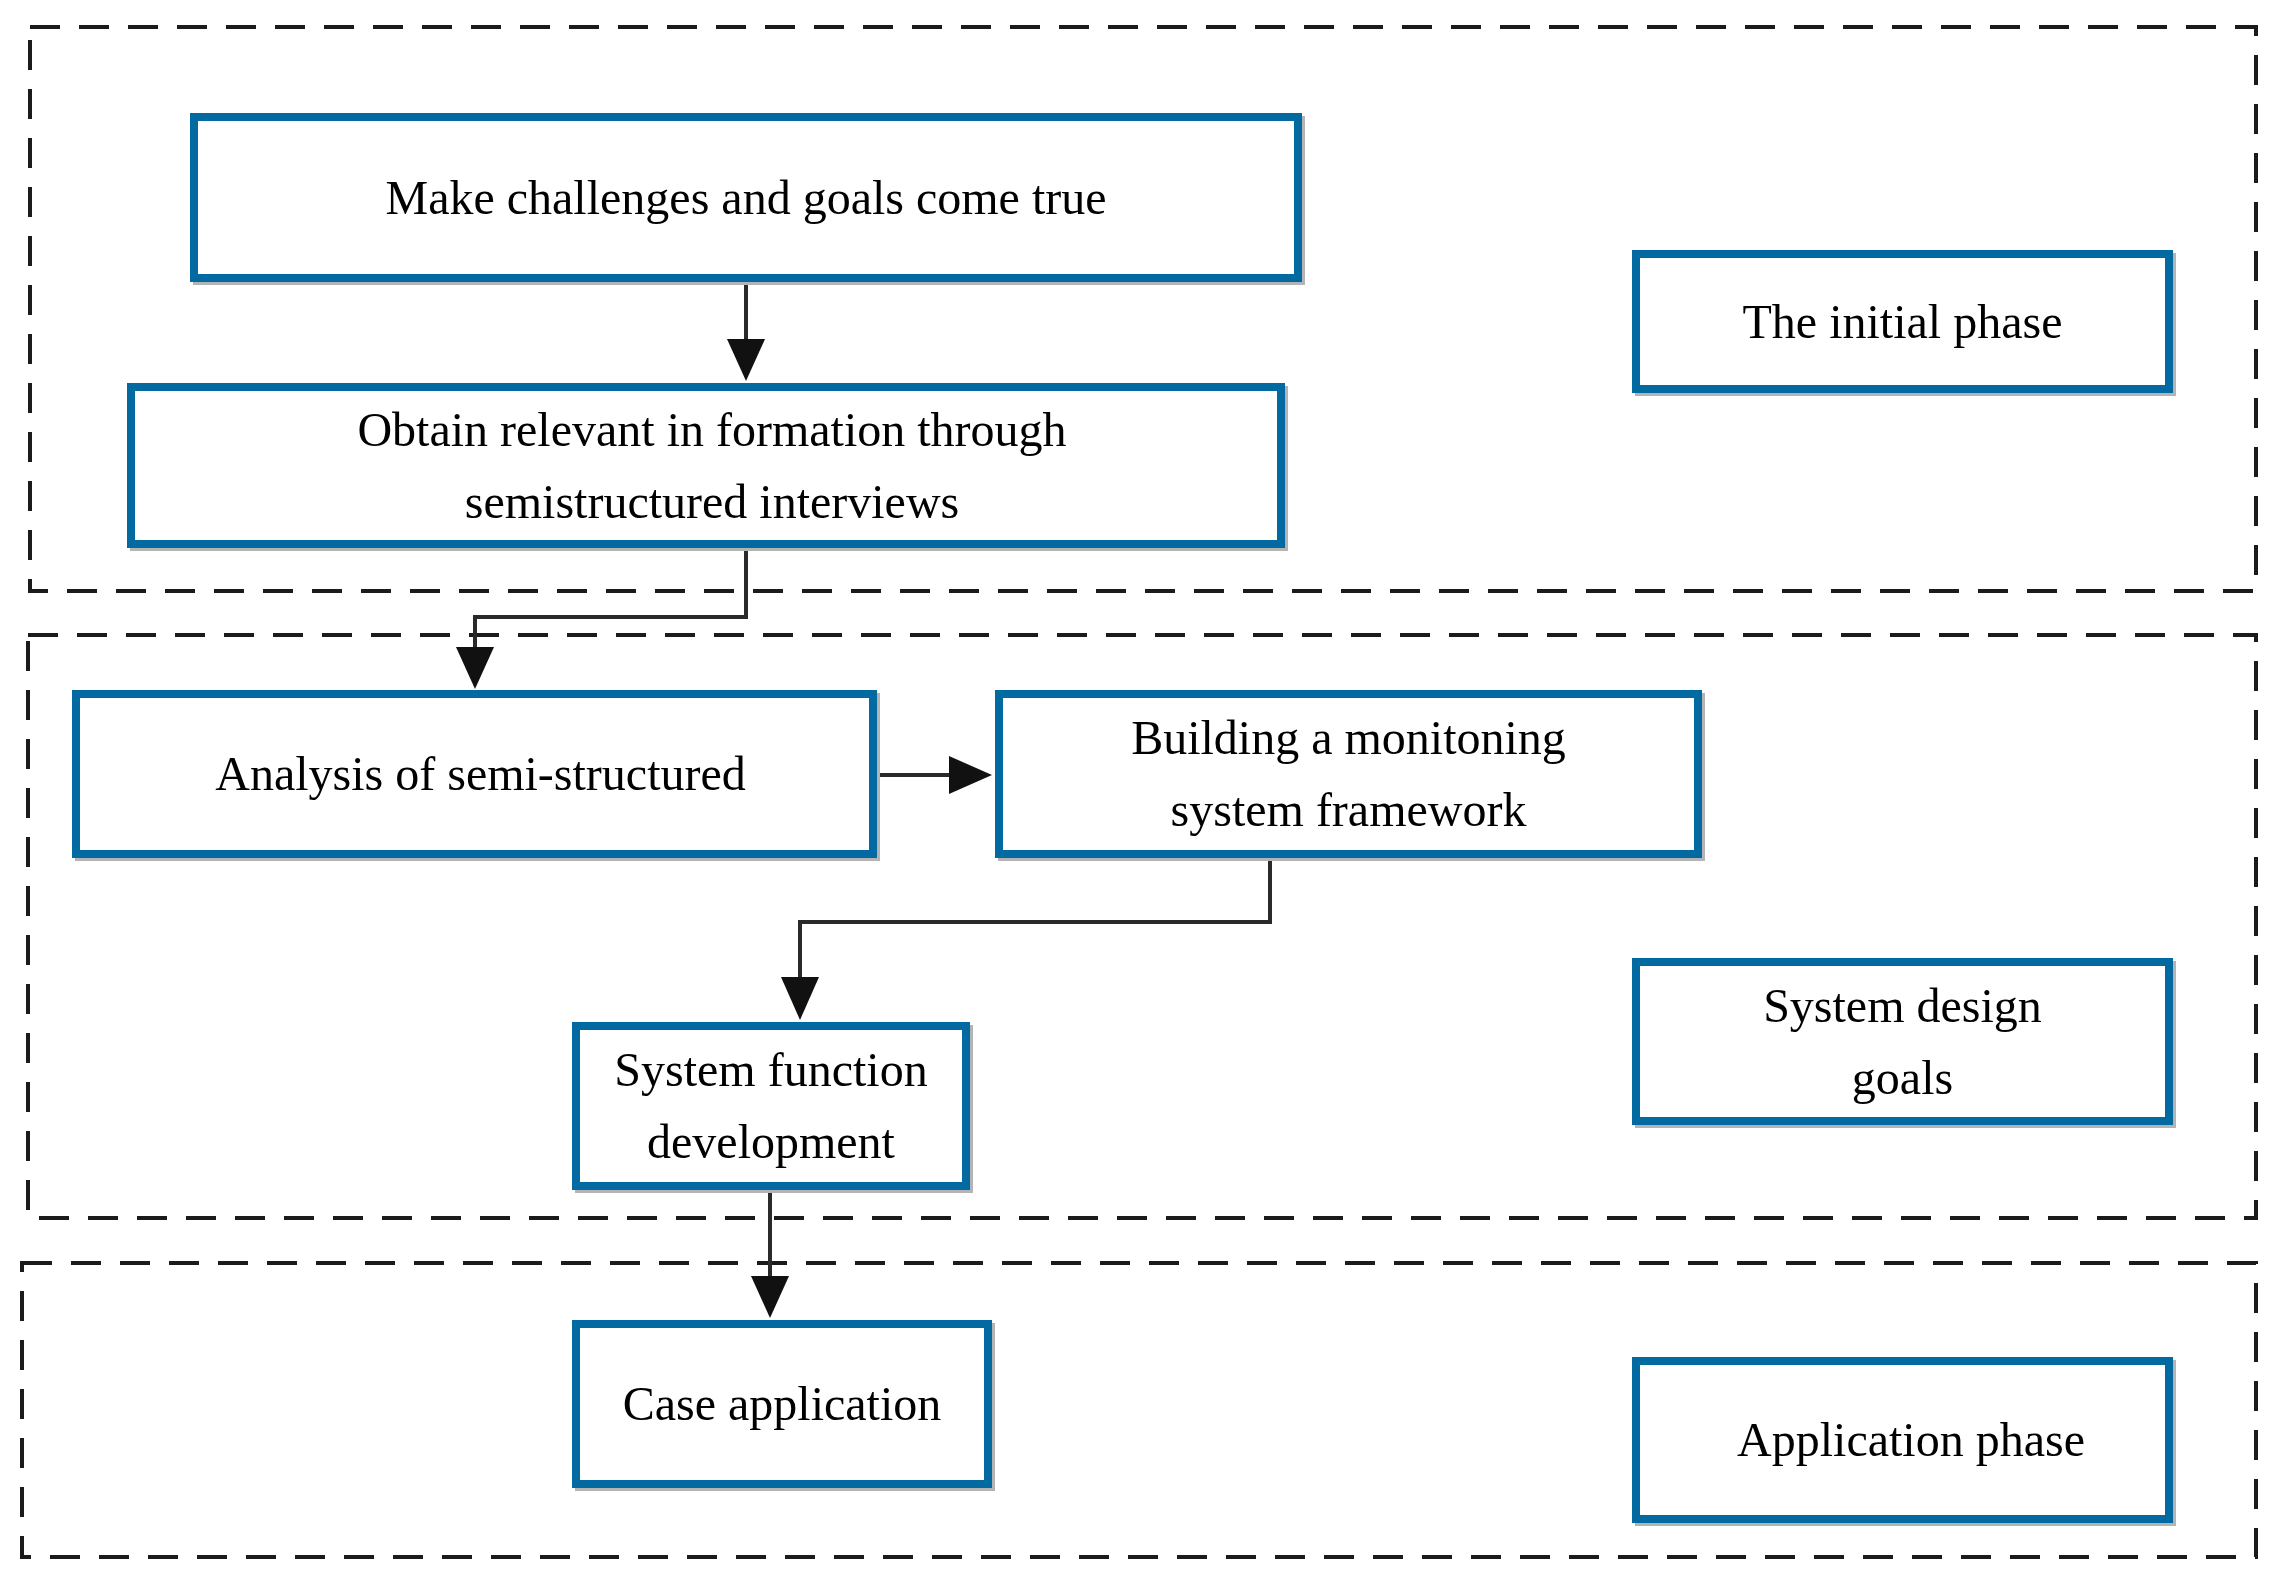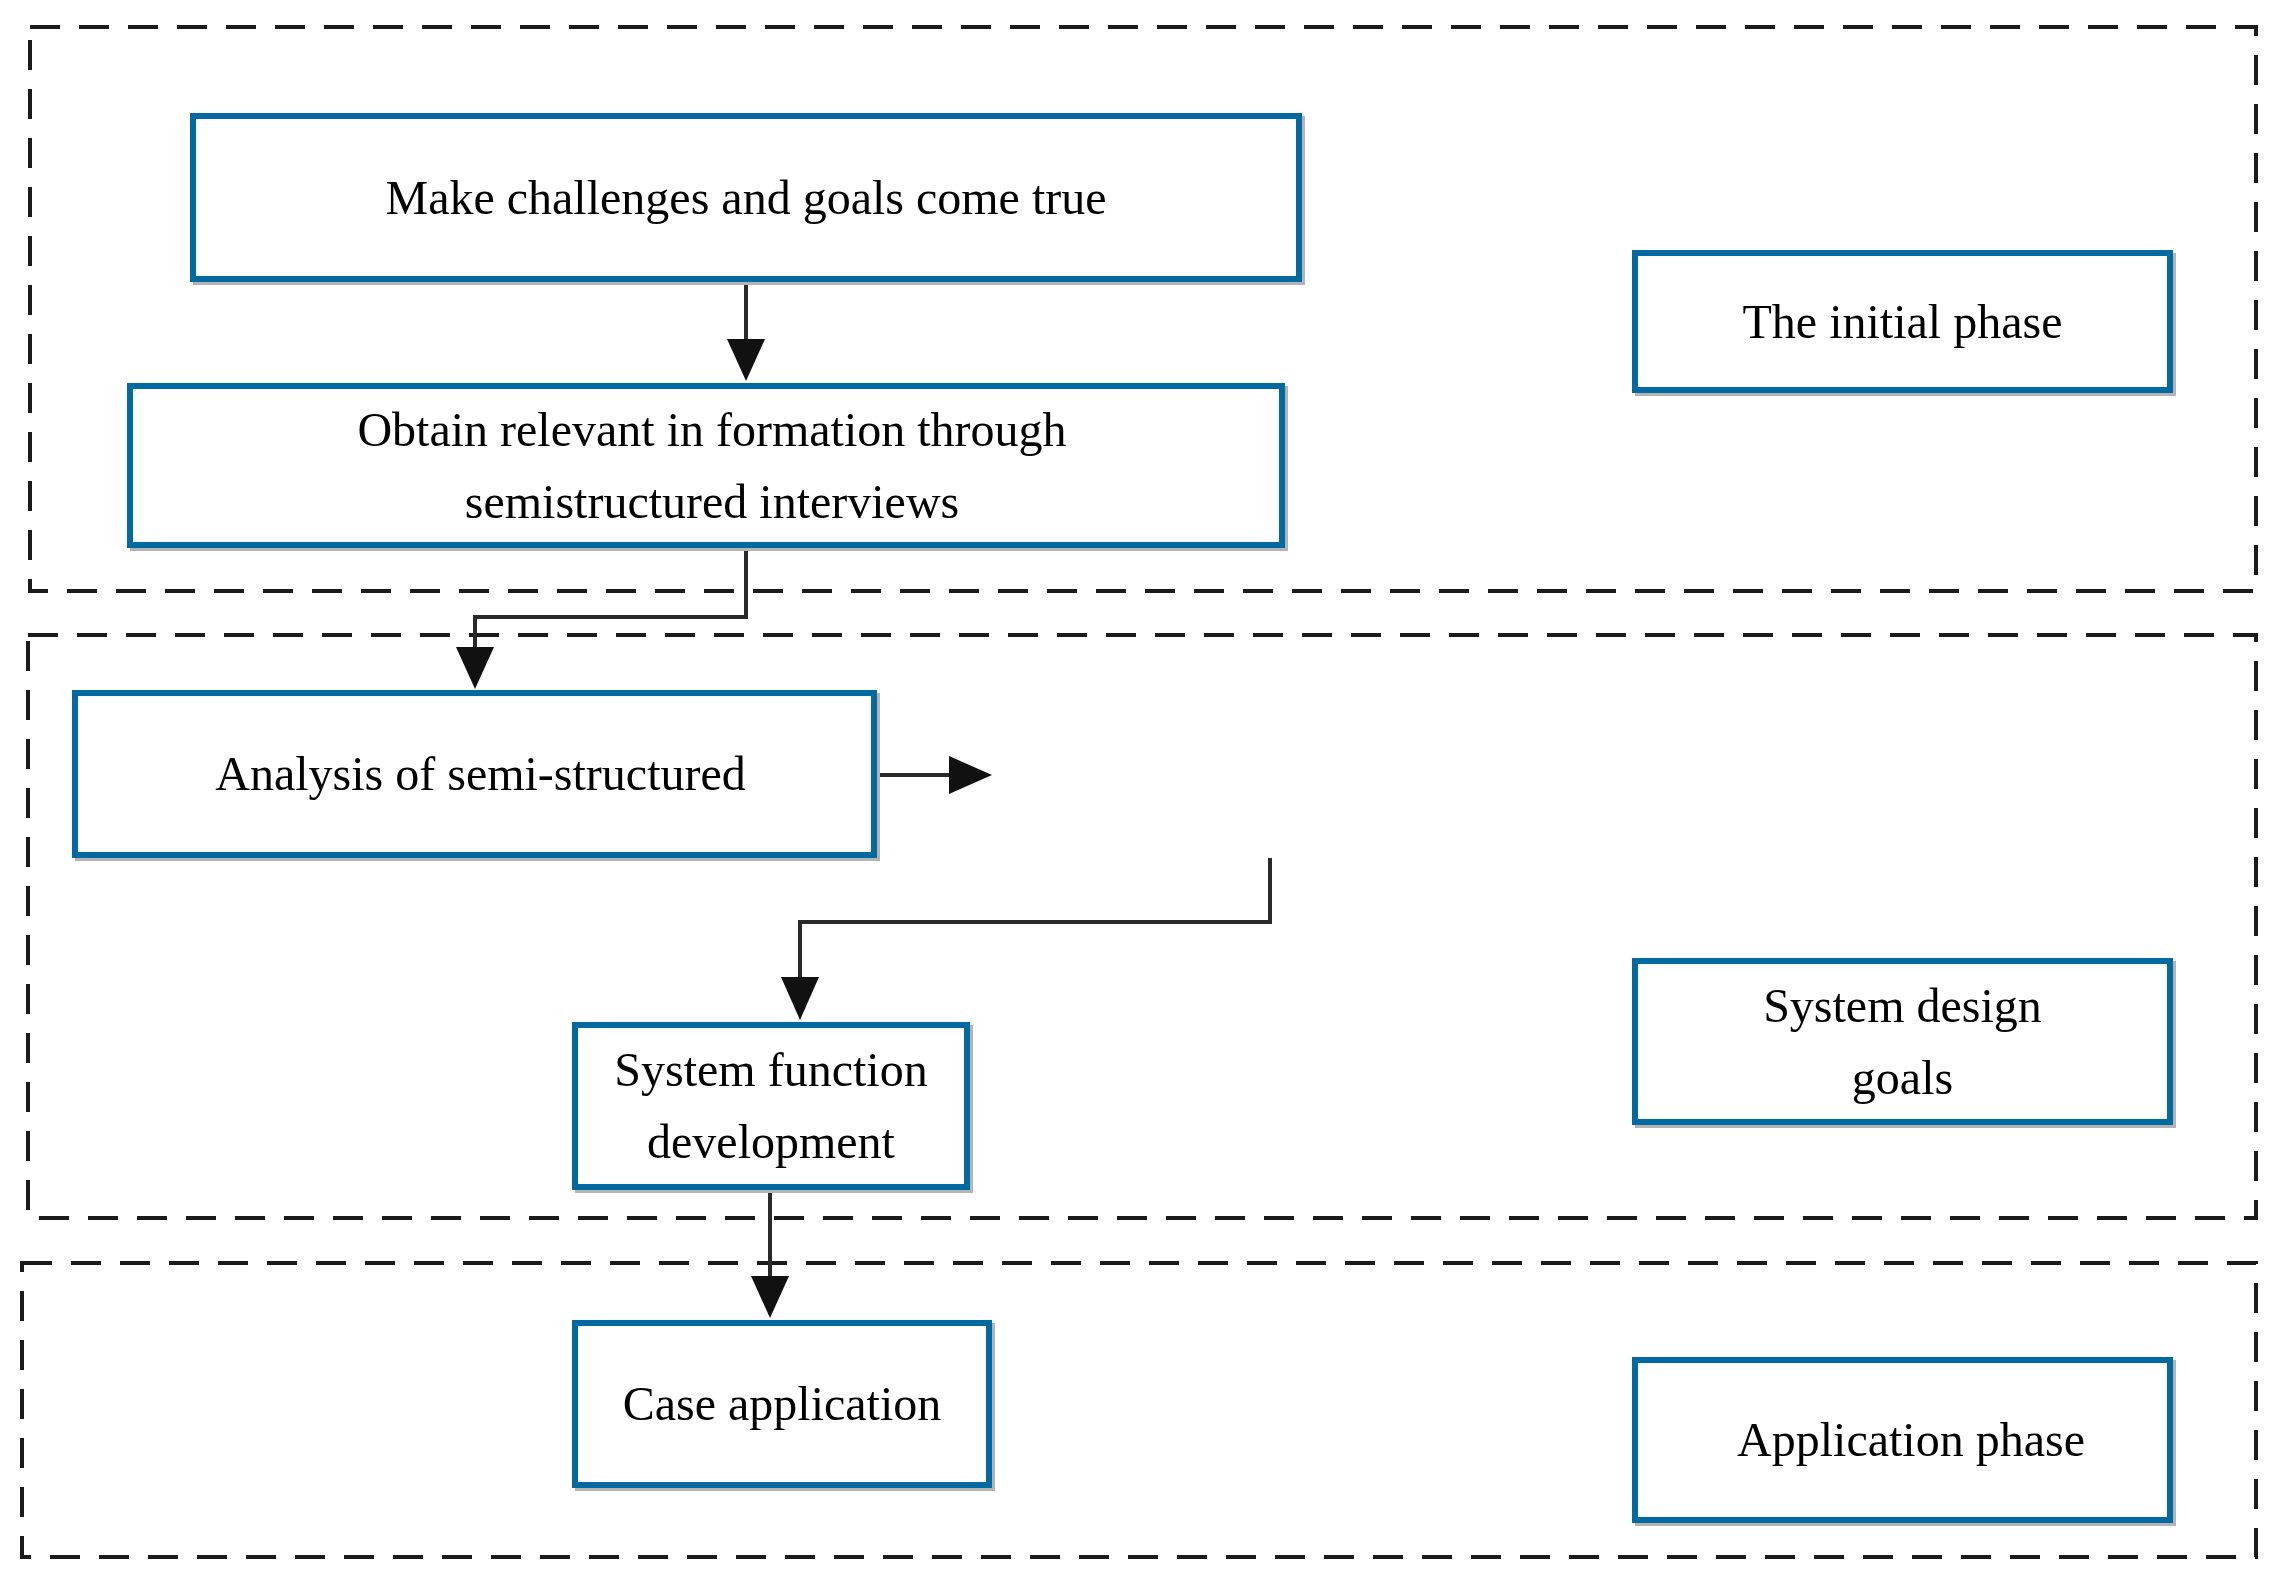--- a/index.html
+++ b/index.html
@@ -19,21 +19,21 @@
   .layer-svg {
     position: absolute;
     left: 0;
     top: 0;
     width: 2291px;
     height: 1593px;
   }
   .node {
     position: absolute;
     box-sizing: border-box;
-    border: 6px solid #0369a1;
+    border: 8px solid #0369a1;
     background: #ffffff;
     box-shadow: 3px 3px 0 #b4b4b4;
     display: flex;
     flex-direction: column;
     justify-content: center;
     align-items: center;
     text-align: center;
     font-size: 48px;
     line-height: 72px;
     color: #000000;
@@ -86,20 +86,24 @@
 
   <div class="node box-obtain">
     <div class="line">Obtain relevant in formation through</div>
     <div class="line">semistructured interviews</div>
   </div>
 
   <div class="node box-analysis">
     <div class="line">Analysis of semi-structured</div>
   </div>
 
+  <div class="node box-building">
+    <div class="line">Building a monitoning</div>
+    <div class="line">system framework</div>
+  </div>
 
   <div class="node box-sysfunc">
     <div class="line">System function</div>
     <div class="line">development</div>
   </div>
 
   <div class="node box-case">
     <div class="line">Case application</div>
   </div>
 

